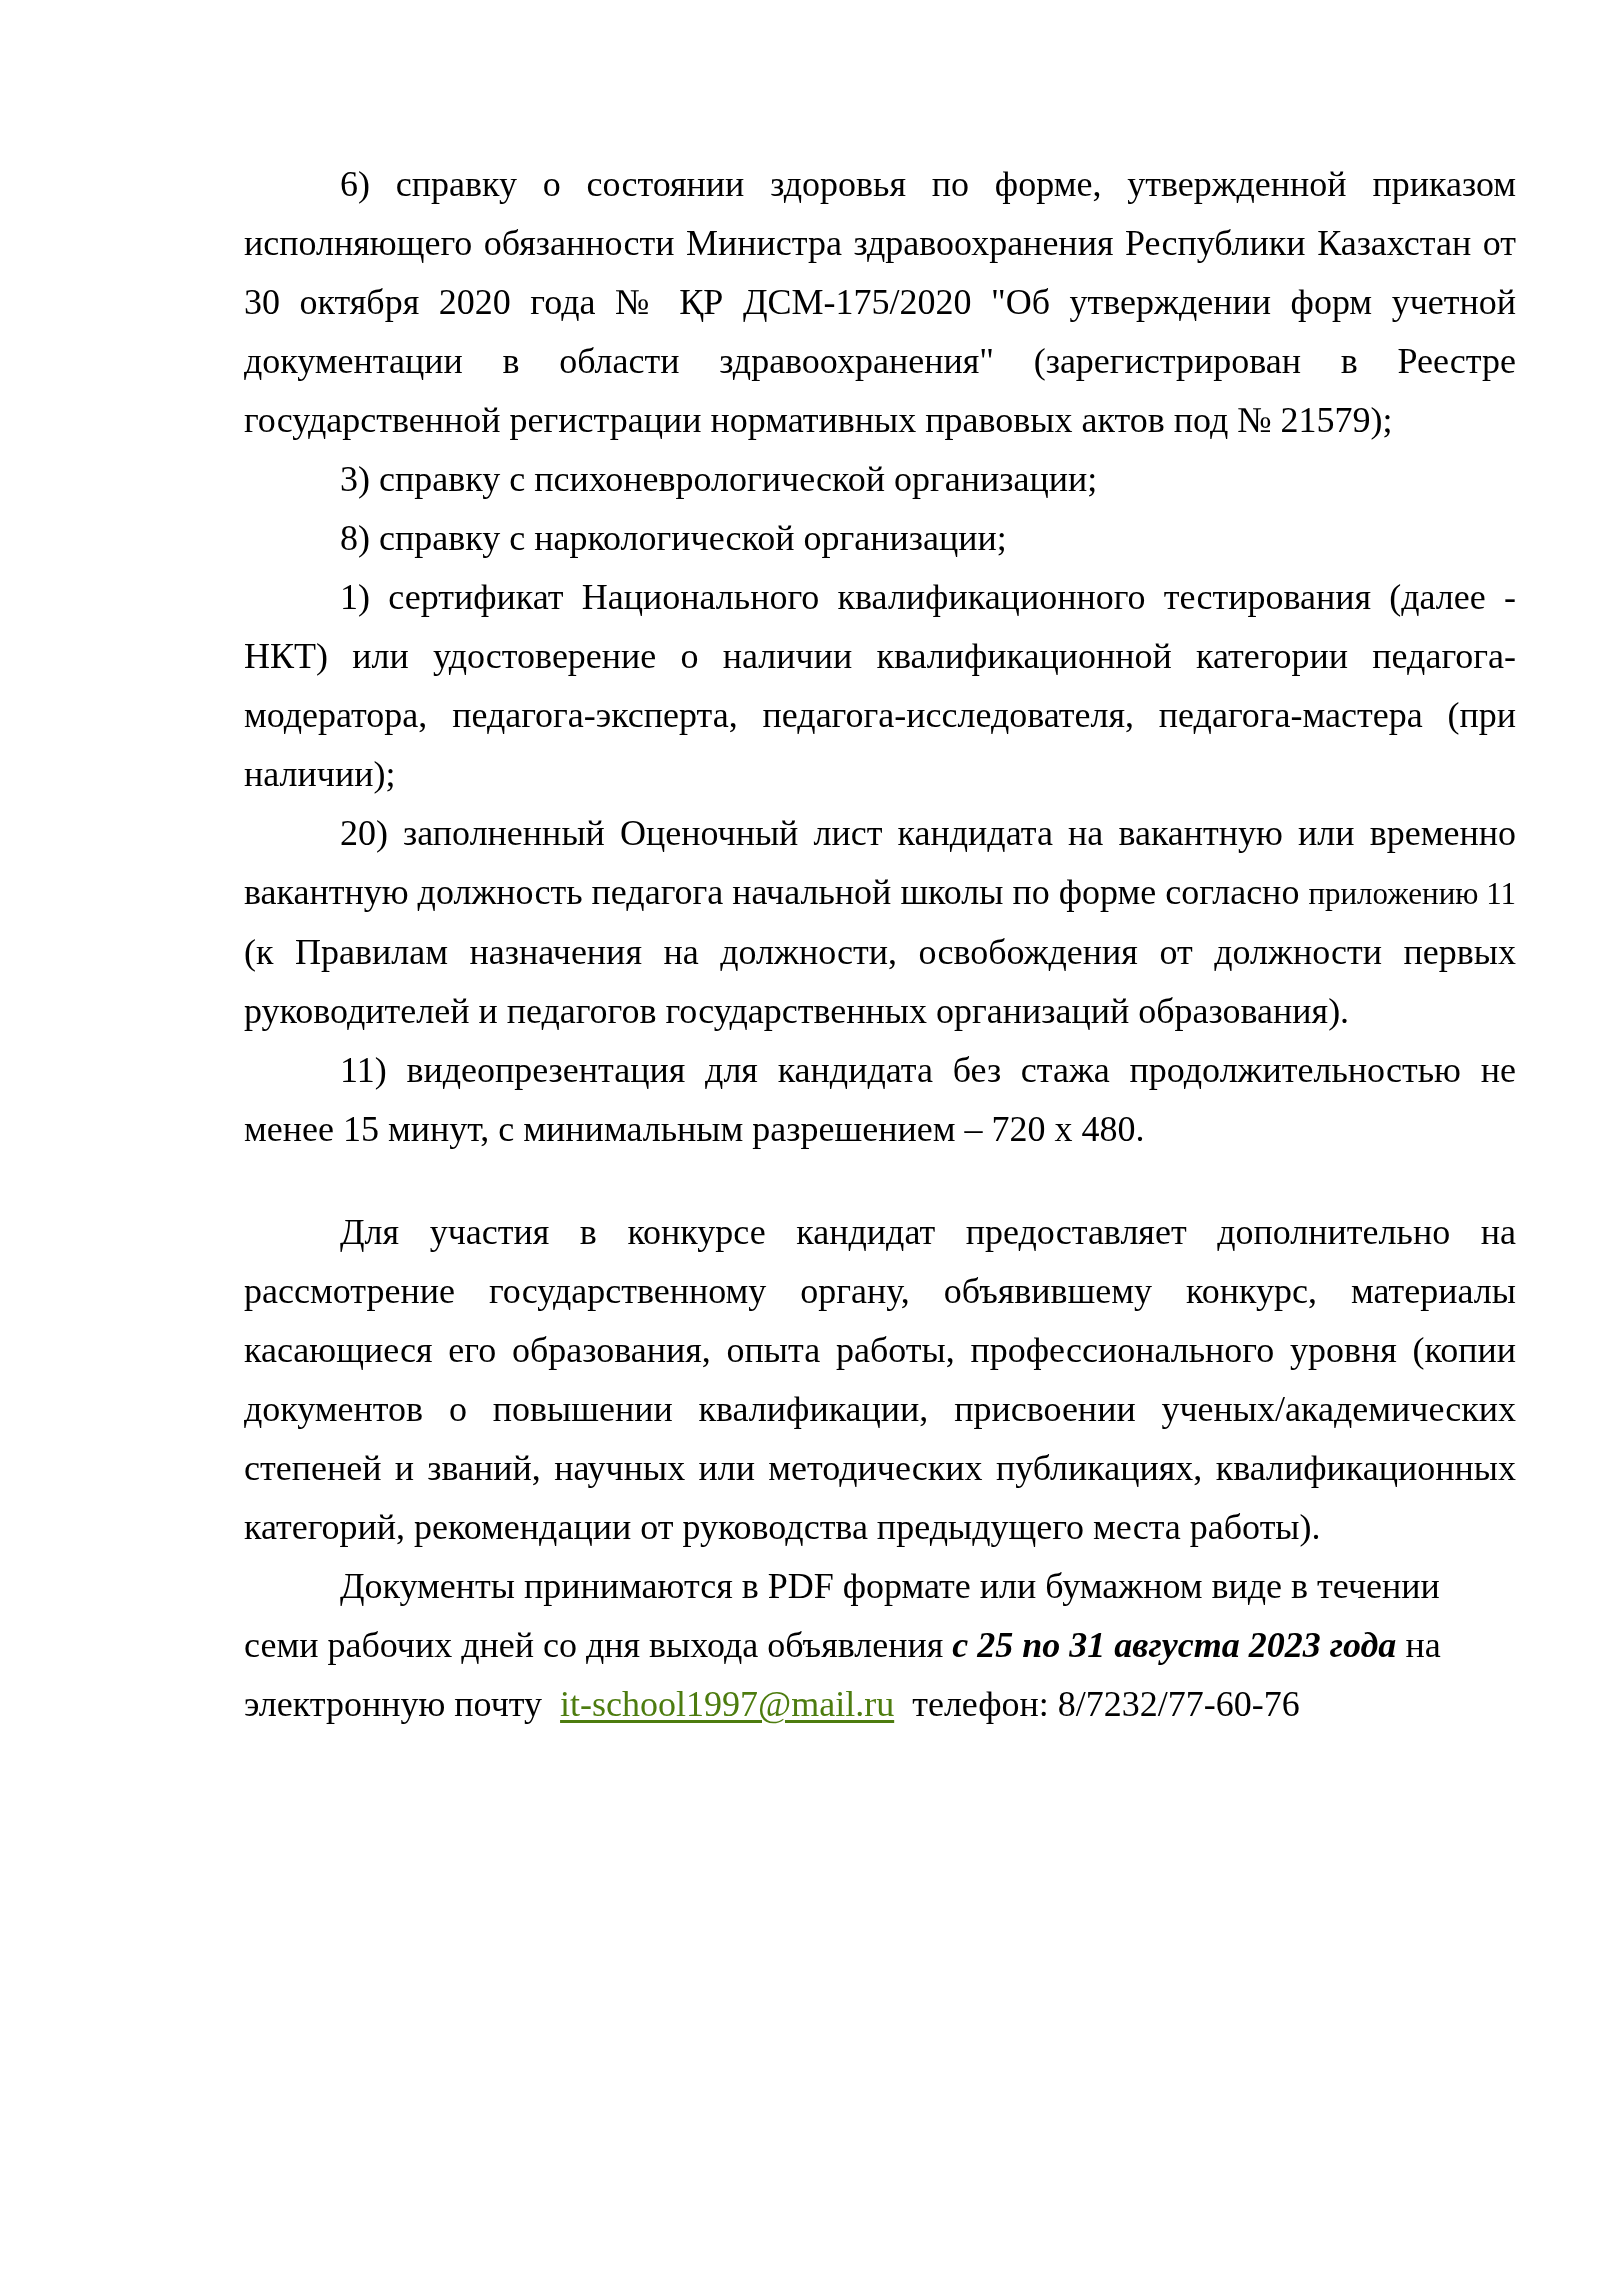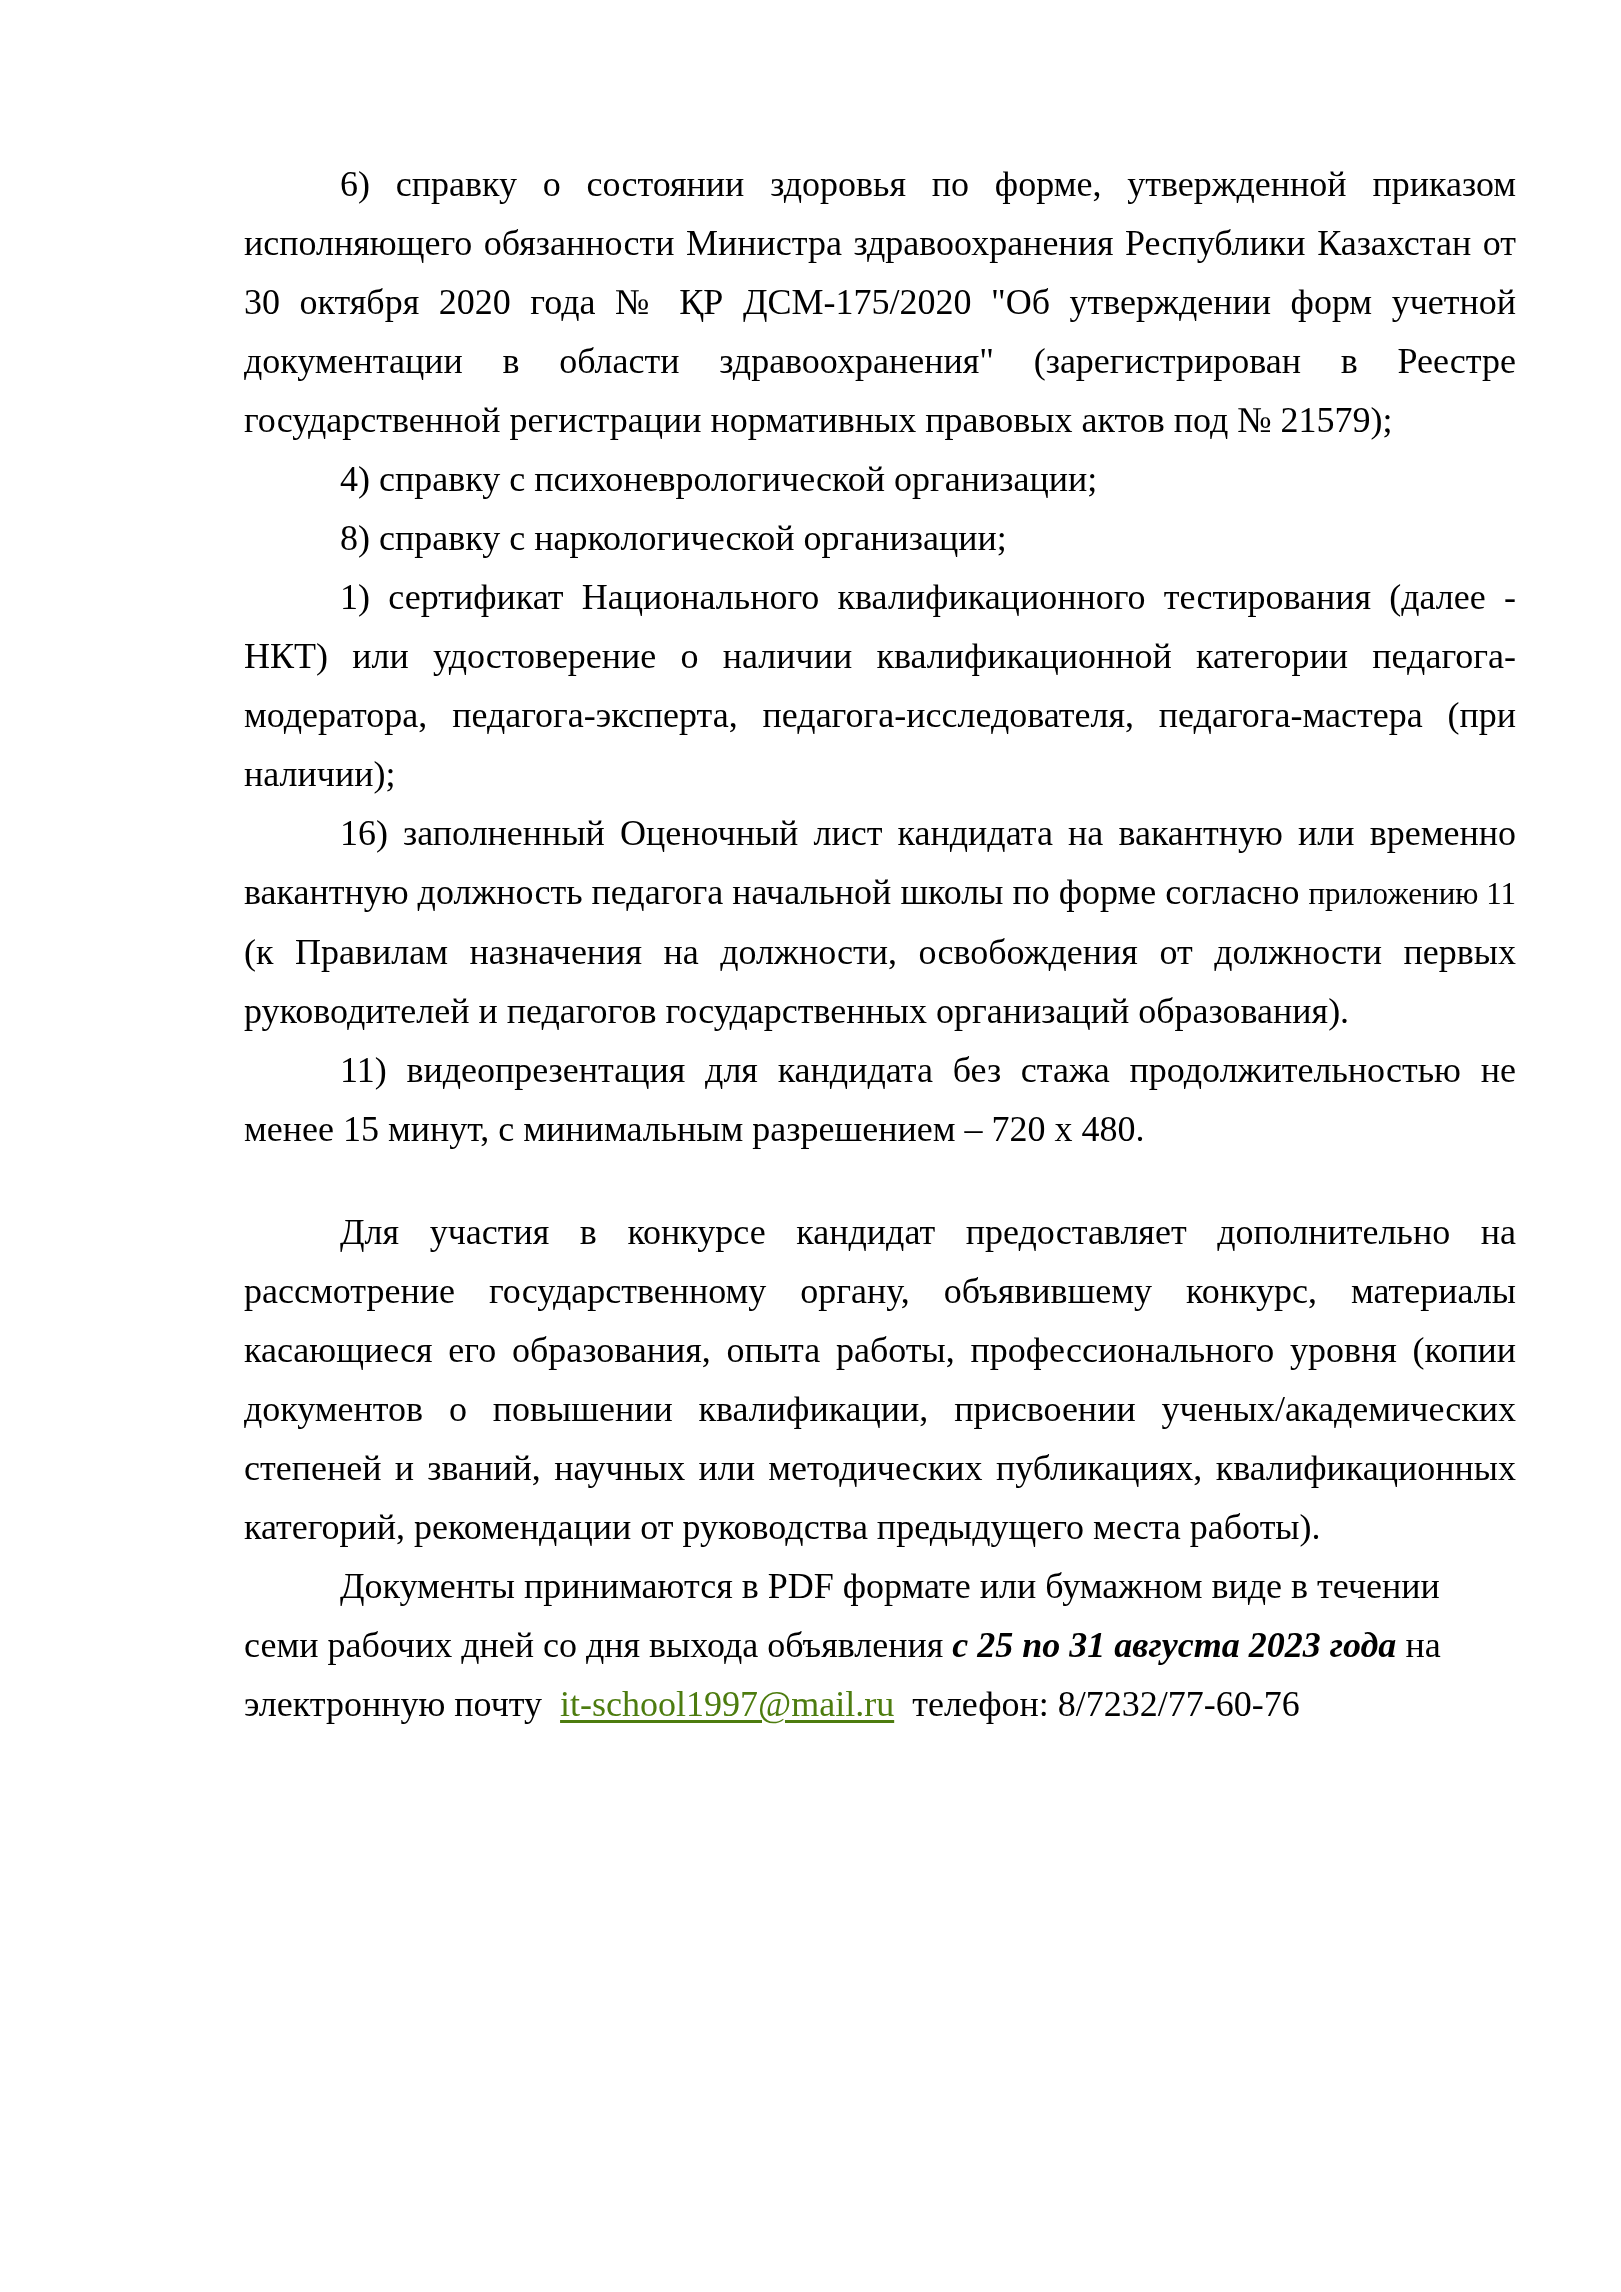--- a/index.html
+++ b/index.html
@@ -18,24 +18,24 @@
   .gap { height: 44px; }
   .small { font-size: 31px; }
   .bi { font-weight: bold; font-style: italic; font-family: Liberation Serif, serif; }
   .link { color: #4d7c0f; text-decoration: underline; text-underline-offset: 3.9px; }
 </style>
 </head>
 <body>
 
 <div class="page">
   <p class="para">6) справку о состоянии здоровья по форме, утвержденной приказом исполняющего обязанности Министра здравоохранения Республики Казахстан от 30 октября 2020 года № ҚР ДСМ-175/2020 "Об утверждении форм учетной документации в области здравоохранения" (зарегистрирован в Реестре государственной регистрации нормативных правовых актов под № 21579);</p>
-  <p class="para">4) справку с психоневрологической организации;</p>
+  <p class="para">3) справку с психоневрологической организации;</p>
   <p class="para">8) справку с наркологической организации;</p>
   <p class="para">1) сертификат Национального квалификационного тестирования (далее - НКТ) или удостоверение о наличии квалификационной категории педагога-модератора, педагога-эксперта, педагога-исследователя, педагога-мастера (при наличии);</p>
-  <p class="para"><span>16) заполненный Оценочный лист кандидата на вакантную или временно вакантную должность педагога начальной школы по форме согласно </span><span class="small">приложению 11</span><span> (к Правилам назначения на должности, освобождения от должности первых руководителей и педагогов государственных организаций образования).</span></p>
+  <p class="para"><span>20) заполненный Оценочный лист кандидата на вакантную или временно вакантную должность педагога начальной школы по форме согласно </span><span class="small">приложению 11</span><span> (к Правилам назначения на должности, освобождения от должности первых руководителей и педагогов государственных организаций образования).</span></p>
   <p class="para">11) видеопрезентация для кандидата без стажа продолжительностью не менее 15 минут, с минимальным разрешением – 720 х 480.</p>
 
   <div class="gap"></div>
 
   <p class="para">Для участия в конкурсе кандидат предоставляет дополнительно на рассмотрение государственному органу, объявившему конкурс, материалы касающиеся его образования, опыта работы, профессионального уровня (копии документов о повышении квалификации, присвоении ученых/академических степеней и званий, научных или методических публикациях, квалификационных категорий, рекомендации от руководства предыдущего места работы).</p>
 
   <p class="para" style="text-align:left;"><span>Документы принимаются в PDF формате или бумажном виде в течении семи рабочих дней со дня выхода объявления </span><span class="bi">с 25 по 31 августа 2023 года</span><span style="white-space:pre-wrap;"> на электронную почту  </span><a class="link" href="#">it-school1997@mail.ru</a><span style="white-space:pre-wrap;">  телефон: 8/7232/77-60-76</span></p>
 </div>
 
 

